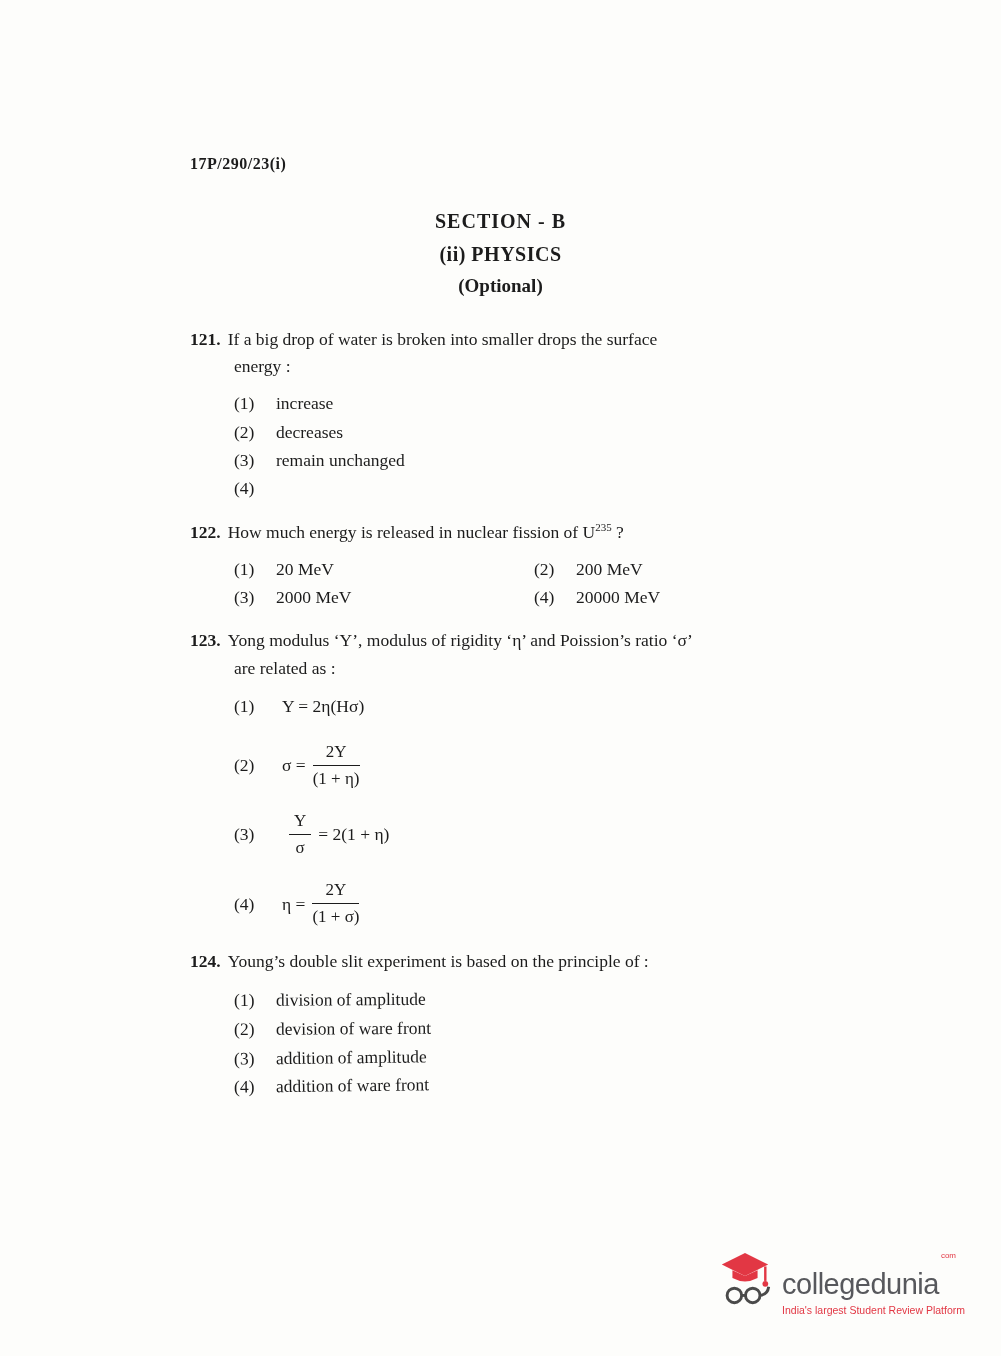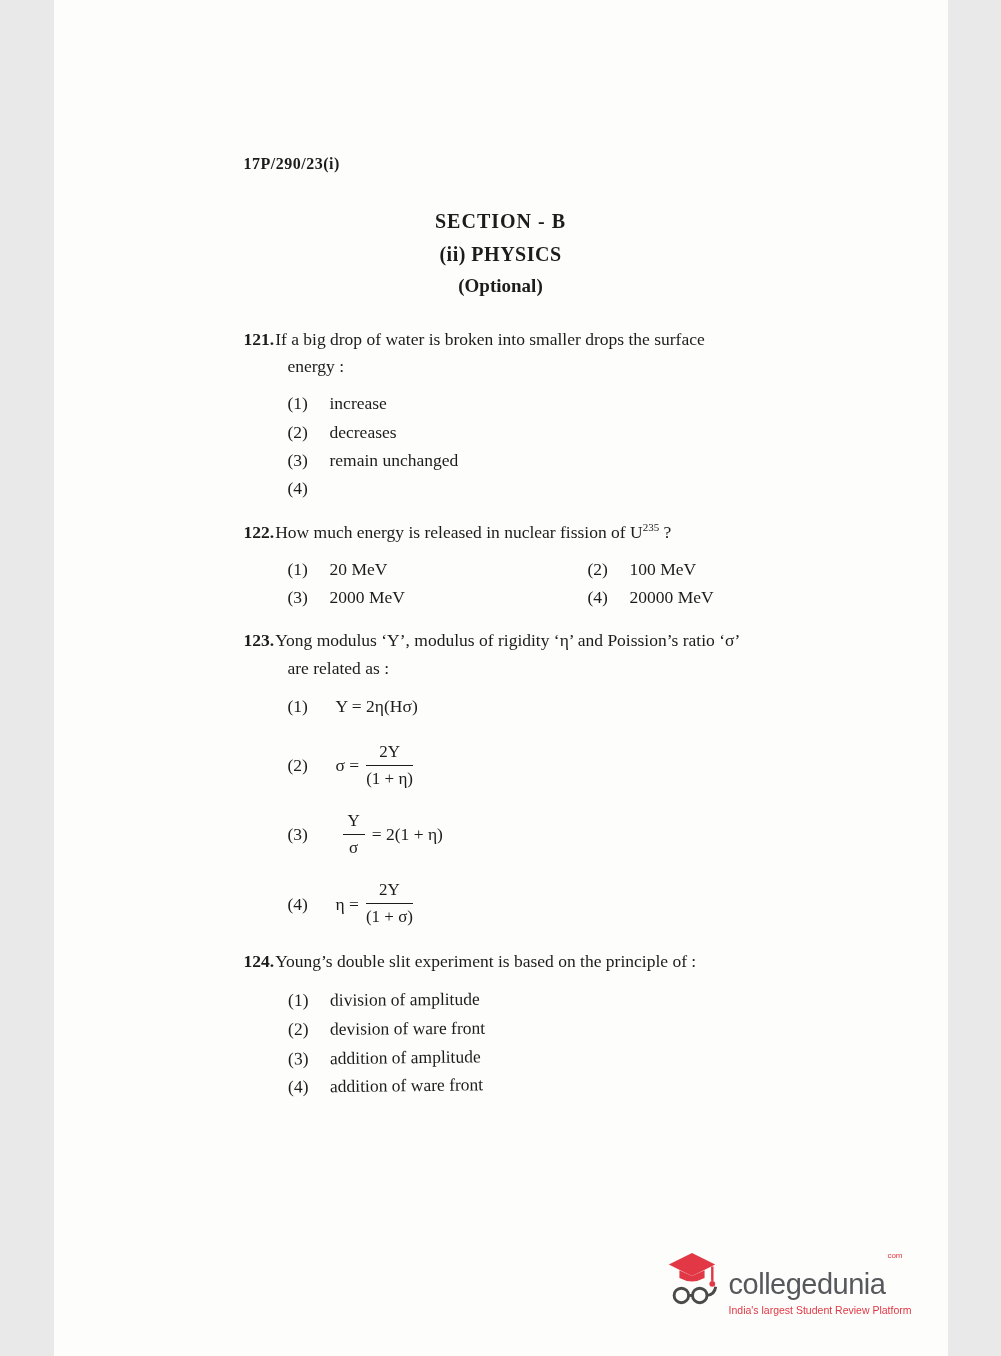--- a/index.html
+++ b/index.html
@@ -1,18 +1,18 @@
 <!DOCTYPE html>
 <html><head>
 <meta charset="utf-8">
 <style>
   html,body { margin:0; padding:0; background:#e9e9e9; }
   .page {
     position:relative;
-    width:894px;
+    width:1001px;
     height:1356px;
     margin:0 auto;
     background:#fdfdfb;
     font-family:"Liberation Serif","DejaVu Serif",serif;
     color:#1c1c1c;
     overflow:hidden;
   }
   .paper-code {
     position:absolute;
     left:190px; top:155px;
@@ -38,21 +38,21 @@
     font-size:17.5px;
     line-height:1.5;
   }
   .q { margin-bottom:16px; }
   .q-head {
     margin:0 0 9px 0;
     padding-left:44px;
     text-indent:-44px;
     line-height:1.55;
   }
-  .q-num { font-weight:bold; padding-right:1px; }
+  .q-num { font-weight:bold; padding-right:7px; }
   sup { font-size:11px; }
 
   .opts { margin-left:44px; }
   .opt { display:flex; line-height:1.62; }
   .opt-label { flex:0 0 42px; }
   .opts-2col {
     display:grid;
     grid-template-columns:300px 300px;
     margin-left:44px;
     line-height:1.62;
@@ -157,21 +157,21 @@
 
     <div class="q">
       <p class="q-head"><span class="q-num">122.</span><span>How much energy is released in nuclear fission of U</span><sup>235</sup><span> ?</span></p>
       <div class="opts-2col">
         <div class="opt2">
           <span class="opt-label">(1)</span>
           <span class="opt-text">20 MeV</span>
         </div>
         <div class="opt2">
           <span class="opt-label">(2)</span>
-          <span class="opt-text">100 MeV</span>
+          <span class="opt-text">200 MeV</span>
         </div>
         <div class="opt2">
           <span class="opt-label">(3)</span>
           <span class="opt-text">2000 MeV</span>
         </div>
         <div class="opt2">
           <span class="opt-label">(4)</span>
           <span class="opt-text">20000 MeV</span>
         </div>
       </div>

